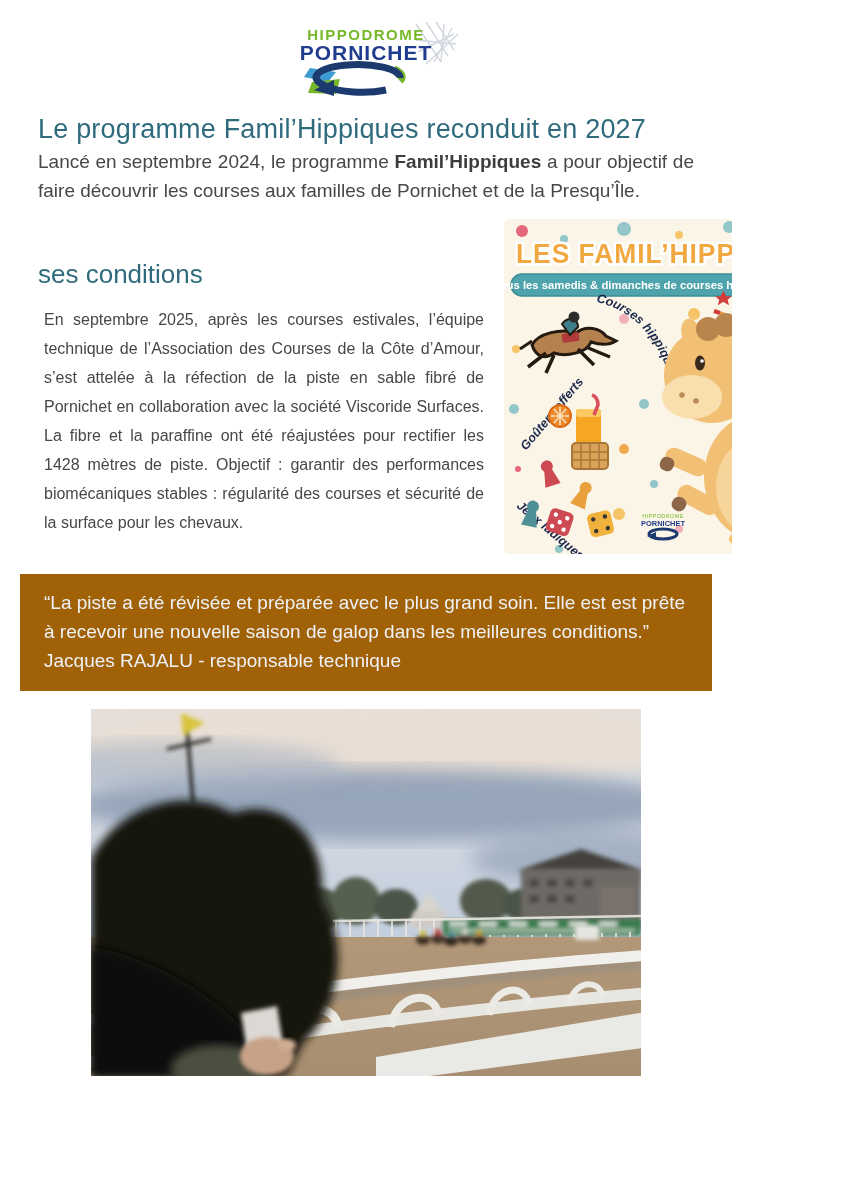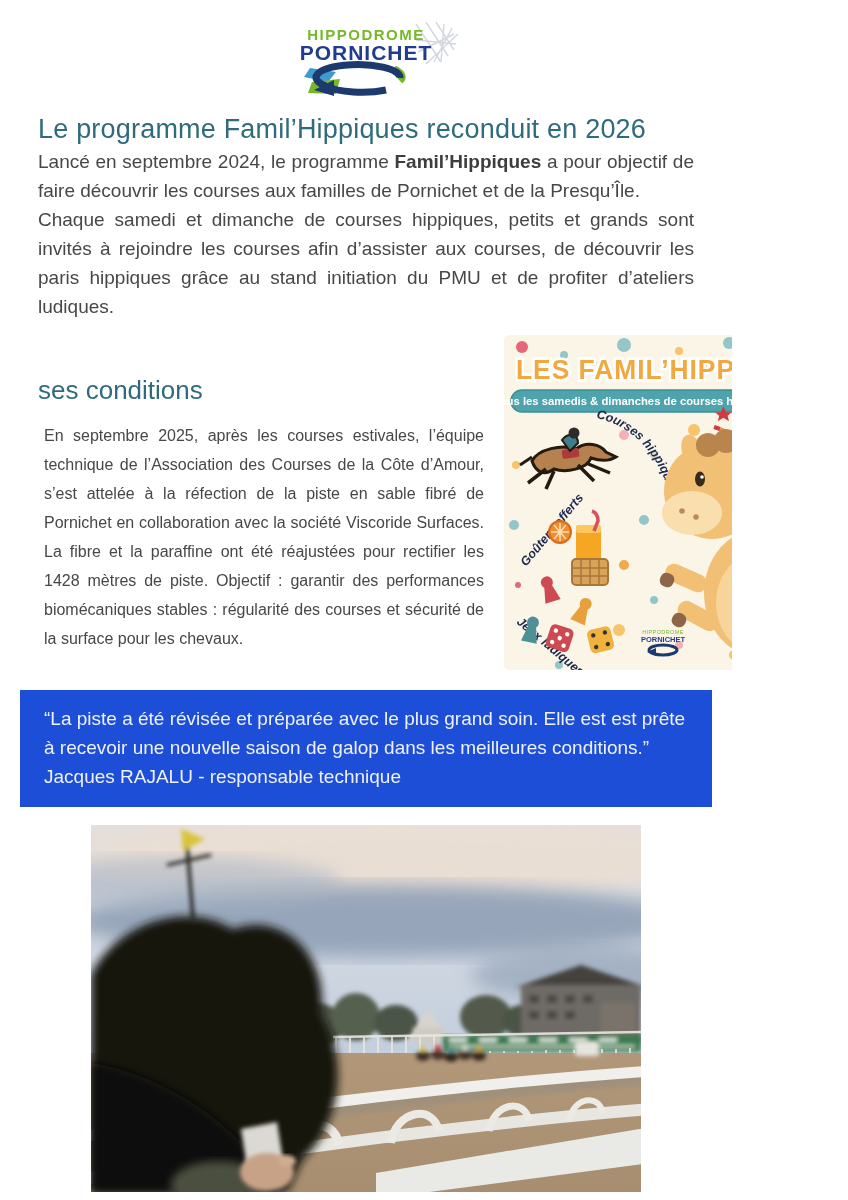--- a/index.html
+++ b/index.html
@@ -11,21 +11,21 @@
   h1.title{margin:16px 38px 0;font-size:27px;font-weight:500;color:#2f6b7c;letter-spacing:.2px;}
   .intro{margin:2px 38px 0;font-size:19px;line-height:29px;text-align:justify;color:#474747;}
   .intro b{color:#3d3d3d;}
   
   .cols{display:flex;margin:10px 38px 0 38px;gap:14px;}
   .col-left{width:452px;flex:0 0 452px;}
   h2.subtitle{margin:4px 0 12px;font-size:26px;font-weight:500;color:#2f6b7c;line-height:37px;}
   .col-left p{margin:6px;font-size:16px;line-height:29px;text-align:justify;color:#474747;}
   .flyer{width:330px;height:335px;flex:0 0 330px;margin-top:4px;}
   
-  .quote{margin:20px 20px 0;background:#1d4ed8;color:#eef1f6;padding:14px 24px 16px;
+  .quote{margin:20px 20px 0;background:#a16207;color:#eef1f6;padding:14px 24px 16px;
          font-size:19px;line-height:29px;}
   .quote .author{margin-top:0;}
   
   .photo-wrap{display:flex;justify-content:center;margin-top:18px;}
 </style>
 </head>
 <body>
 
 <div class="page">
 
@@ -42,24 +42,23 @@
         <polygon points="44,46 70,50 62,60 38,55" fill="#3d9bd1"></polygon>
         <polygon points="46,60 74,57 70,72 42,71" fill="#76b82a"></polygon>
         <path d="M128,47 a40,13 0 0 1 6,12" stroke="#76b82a" stroke-width="7" fill="none"></path>
         <path d="M60,64 a42,13 0 1 1 74,-8" stroke="#1d3a6e" stroke-width="7" fill="none"></path>
         <path d="M60,64 a42,13 0 0 0 60,4" stroke="#1d3a6e" stroke-width="7" fill="none"></path>
         <polygon points="48,68 68,58 68,74" fill="#1d3a6e"></polygon>
       </g>
     </svg>
   </div>
 
-  <h1 class="title">Le programme Famil’Hippiques reconduit en 2026</h1>
+  <h1 class="title">Le programme Famil’Hippiques reconduit en 2027</h1>
 
   <p class="intro"><span>Lancé en septembre 2024, le programme </span><b>Famil’Hippiques</b><span> a pour objectif de faire découvrir les courses aux familles de Pornichet et de la Presqu’Île.</span></p>
-  <p class="intro" style="margin-top:0;">Chaque samedi et dimanche de courses hippiques, petits et grands sont invités à rejoindre les courses afin d’assister aux courses, de découvrir les paris hippiques grâce au stand initiation du PMU et de profiter d’ateliers ludiques.</p>
 
   <div class="cols">
     <div class="col-left">
       <h2 class="subtitle">
         <br>
         <span>ses conditions</span>
       </h2>
       <p>En septembre 2025, après les courses estivales, l’équipe technique de l’Association des Courses de la Côte d’Amour, s’est attelée à la réfection de la piste en sable fibré de Pornichet en collaboration avec la société Viscoride Surfaces. La fibre et la paraffine ont été réajustées pour rectifier les 1428 mètres de piste. Objectif : garantir des performances biomécaniques stables : régularité des courses et sécurité de la surface pour les chevaux.</p>
     </div>
 

